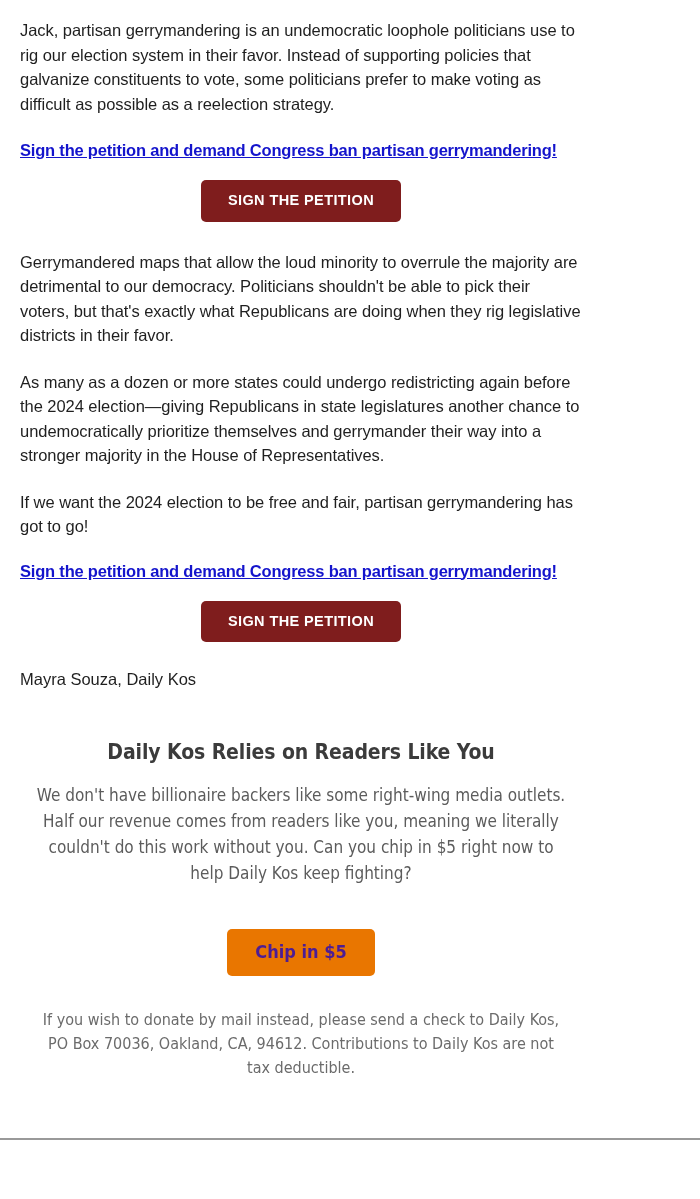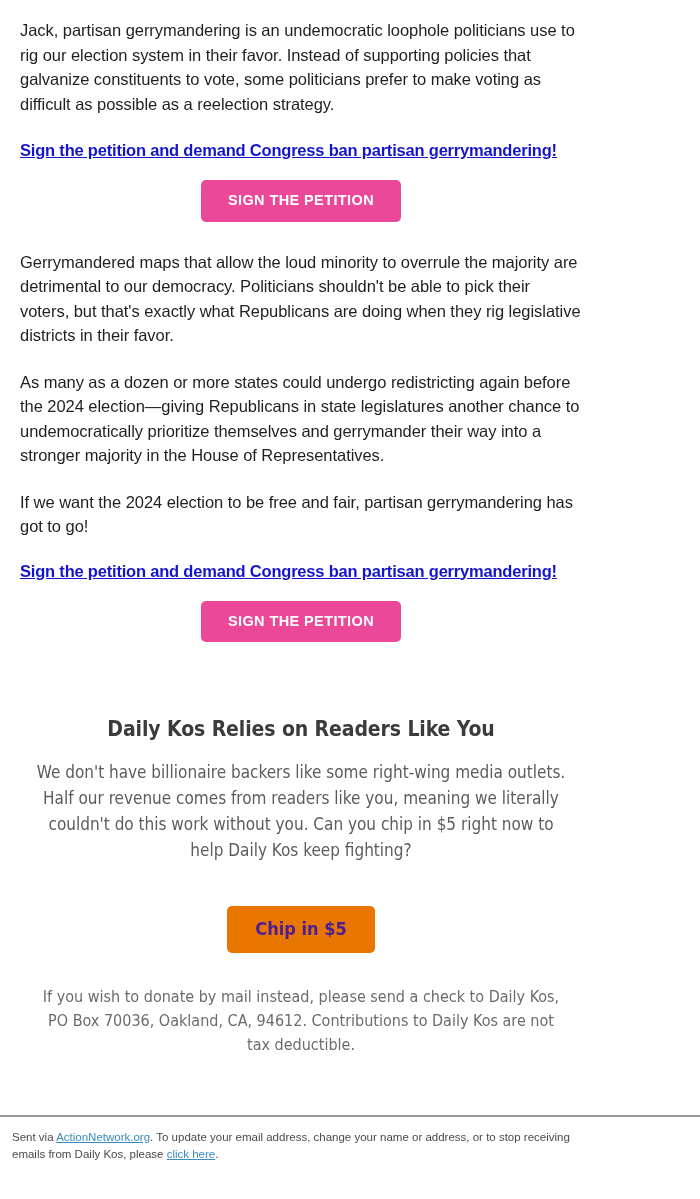--- a/index.html
+++ b/index.html
@@ -53,21 +53,21 @@
   }
 
   .btn-row {
     text-align: center;
     margin: 0;
     padding: 0;
   }
 
   .btn-petition {
     display: inline-block;
-    background: #ec4899;
+    background: #7f1d1d;
     color: #ffffff;
     font-family: "Liberation Sans", sans-serif;
     font-size: 14.5px;
     font-weight: bold;
     letter-spacing: 0.4px;
     text-decoration: none;
     padding: 13px 27px 14px 27px;
     border-radius: 5px;
     line-height: 1;
     border: 0;
@@ -199,20 +199,21 @@
 
     <div class="spacer-petition-2"></div>
 
     <div class="btn-row">
       <a class="btn-petition" href="#">SIGN THE PETITION</a>
     </div>
 
     <div class="spacer-after-btn-2"></div>
 
     <div class="signoff">
+      <div>Mayra Souza, Daily Kos</div>
     </div>
 
   </div>
 
   <div class="spacer-before-donate"></div>
 
   <div class="donate-region">
 
     <h2 class="donate-heading">Daily Kos Relies on Readers Like You</h2>
 
@@ -223,17 +224,14 @@
     </div>
 
     <p class="donate-note">If you wish to donate by mail instead, please send a check to Daily Kos, PO Box 70036, Oakland, CA, 94612. Contributions to Daily Kos are not tax deductible.</p>
 
   </div>
 
   <div class="spacer-footer"></div>
 
   <hr class="footer-divider">
 
-  <div class="footer-region">
-    <p class="footer-text"><span>Sent via </span><a href="#">ActionNetwork.org</a><span>. To update your email address, change your name or address, or to stop receiving emails from Daily Kos, please </span><a href="#">click here</a><span>.</span></p>
-  </div>
 
 </div>
 
 </body></html>

